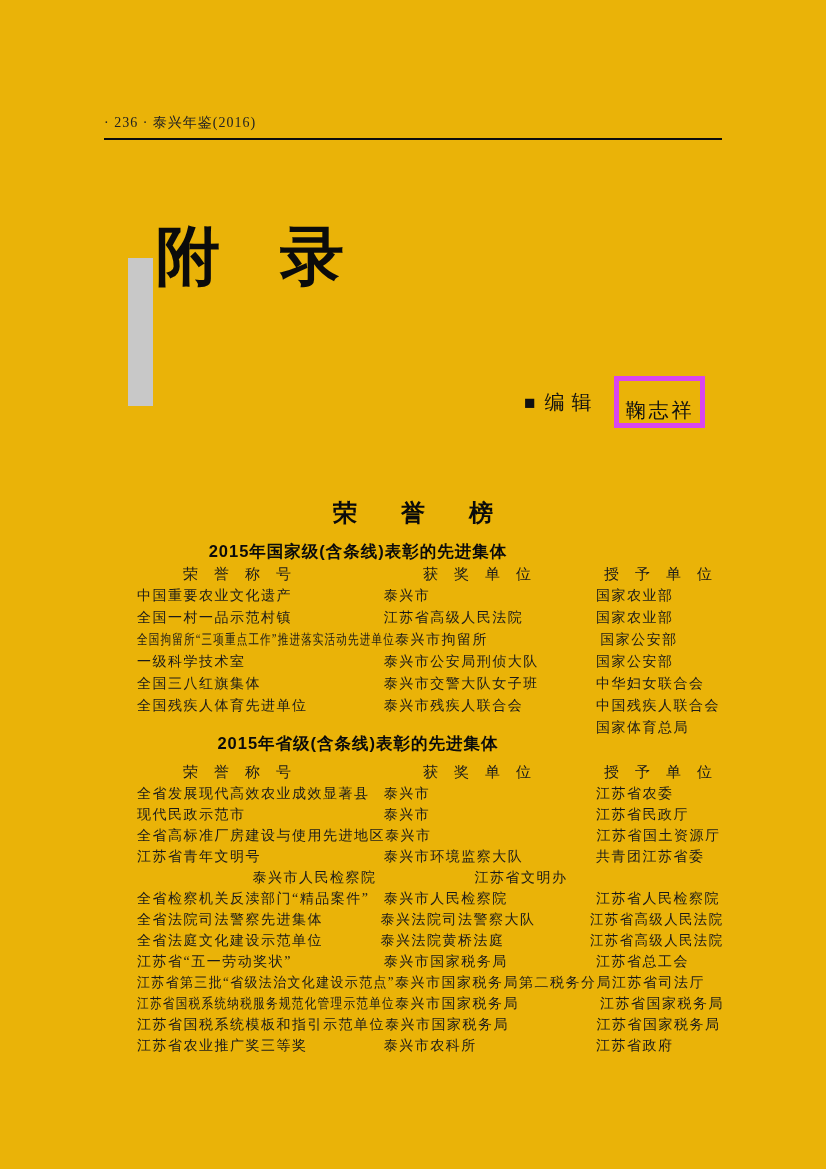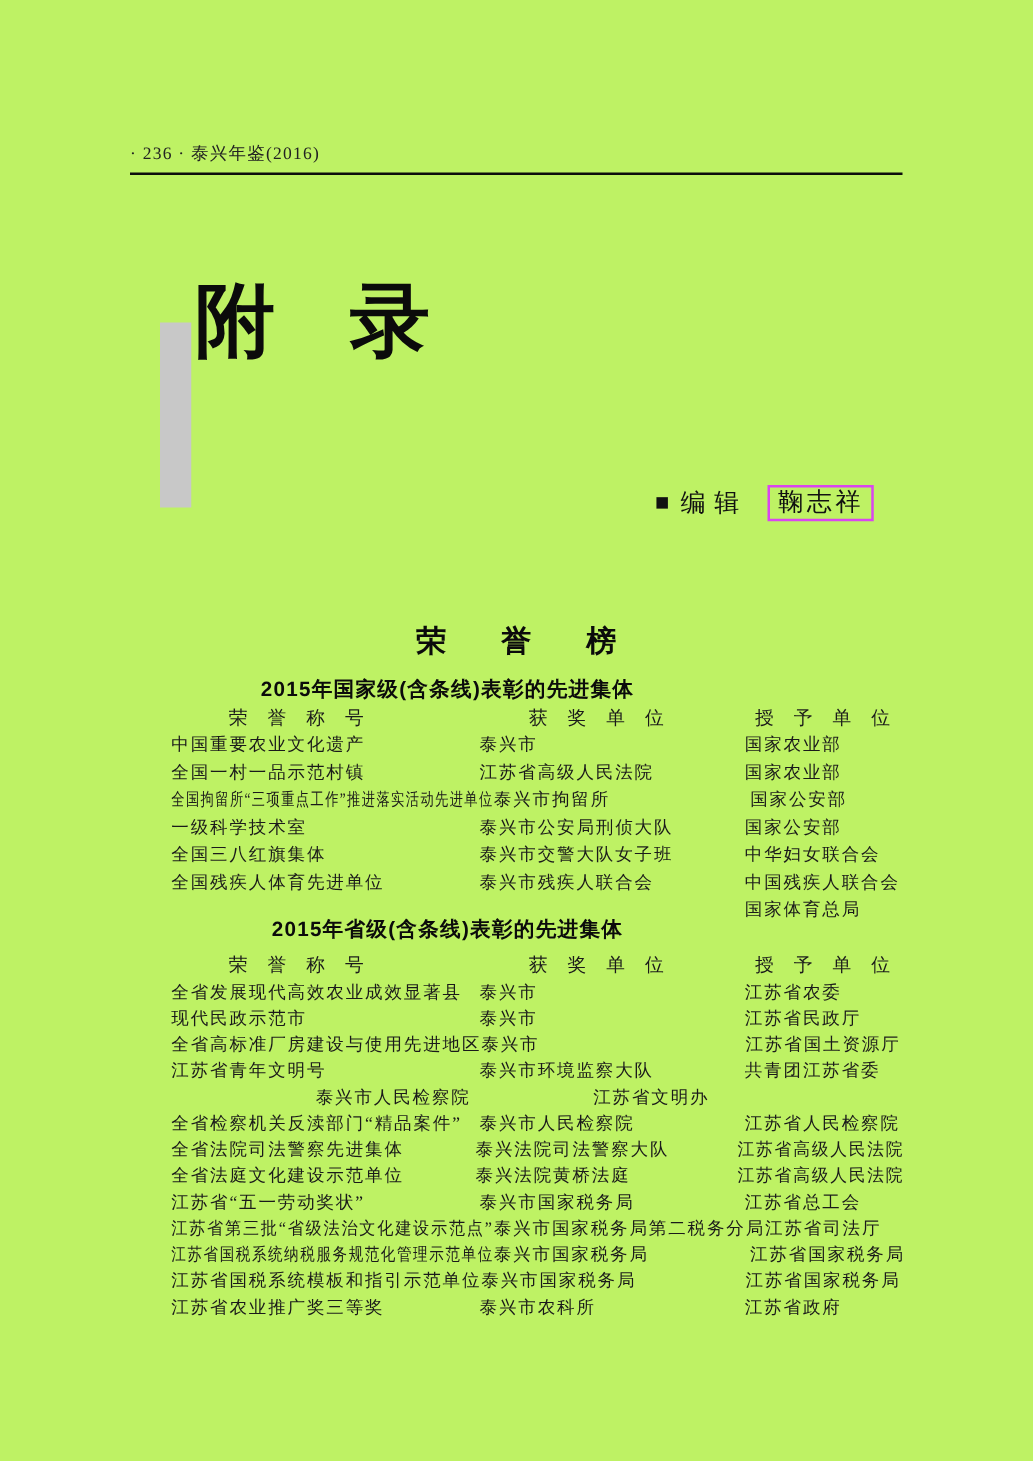--- a/index.html
+++ b/index.html
@@ -1,20 +1,20 @@
 <!DOCTYPE html>
 <html><head>
 <meta charset="utf-8">
 <style>
   html,body{margin:0;padding:0;background:#e9e9e9;}
   .page{
     position:relative;
     width:826px;height:1169px;
     margin:0 auto;
-    background:#bef264;
+    background:#eab308;
     font-family:"Liberation Serif","DejaVu Serif",serif;
     color:#1a1a1a;
     overflow:hidden;
   }
   .running-header{
     position:absolute;left:104px;top:114px;
     font-size:14px;letter-spacing:1px;color:#222;
     white-space:nowrap;
   }
   .header-rule{
@@ -31,21 +31,21 @@
     letter-spacing:60px;white-space:nowrap;color:#0b0b0b;
   }
   .editor-row{
     position:absolute;left:524px;top:388px;height:28px;
     display:flex;align-items:center;white-space:nowrap;
     font-size:20px;color:#111;
   }
   .editor-row .sq{font-size:19px;line-height:1;margin-right:9px;}
   .editor-row .ed-label{letter-spacing:7px;margin-right:16px;}
   .editor-row .ed-name{
-    border:2px solid #d946ef;padding:0 6px 1px 6px;letter-spacing:3px;
+    border:5px solid #d946ef;padding:17px 6px 1px 6px;letter-spacing:3px;
     line-height:24px;
   }
   .honor-title{
     position:absolute;left:0;top:497px;width:826px;margin:0;
     text-align:center;font-family:"Liberation Sans","DejaVu Sans",sans-serif;
     font-size:24px;font-weight:bold;letter-spacing:44px;text-indent:44px;
     color:#0b0b0b;
   }
   .section-heading{
     position:absolute;left:0;width:716px;margin:0;

